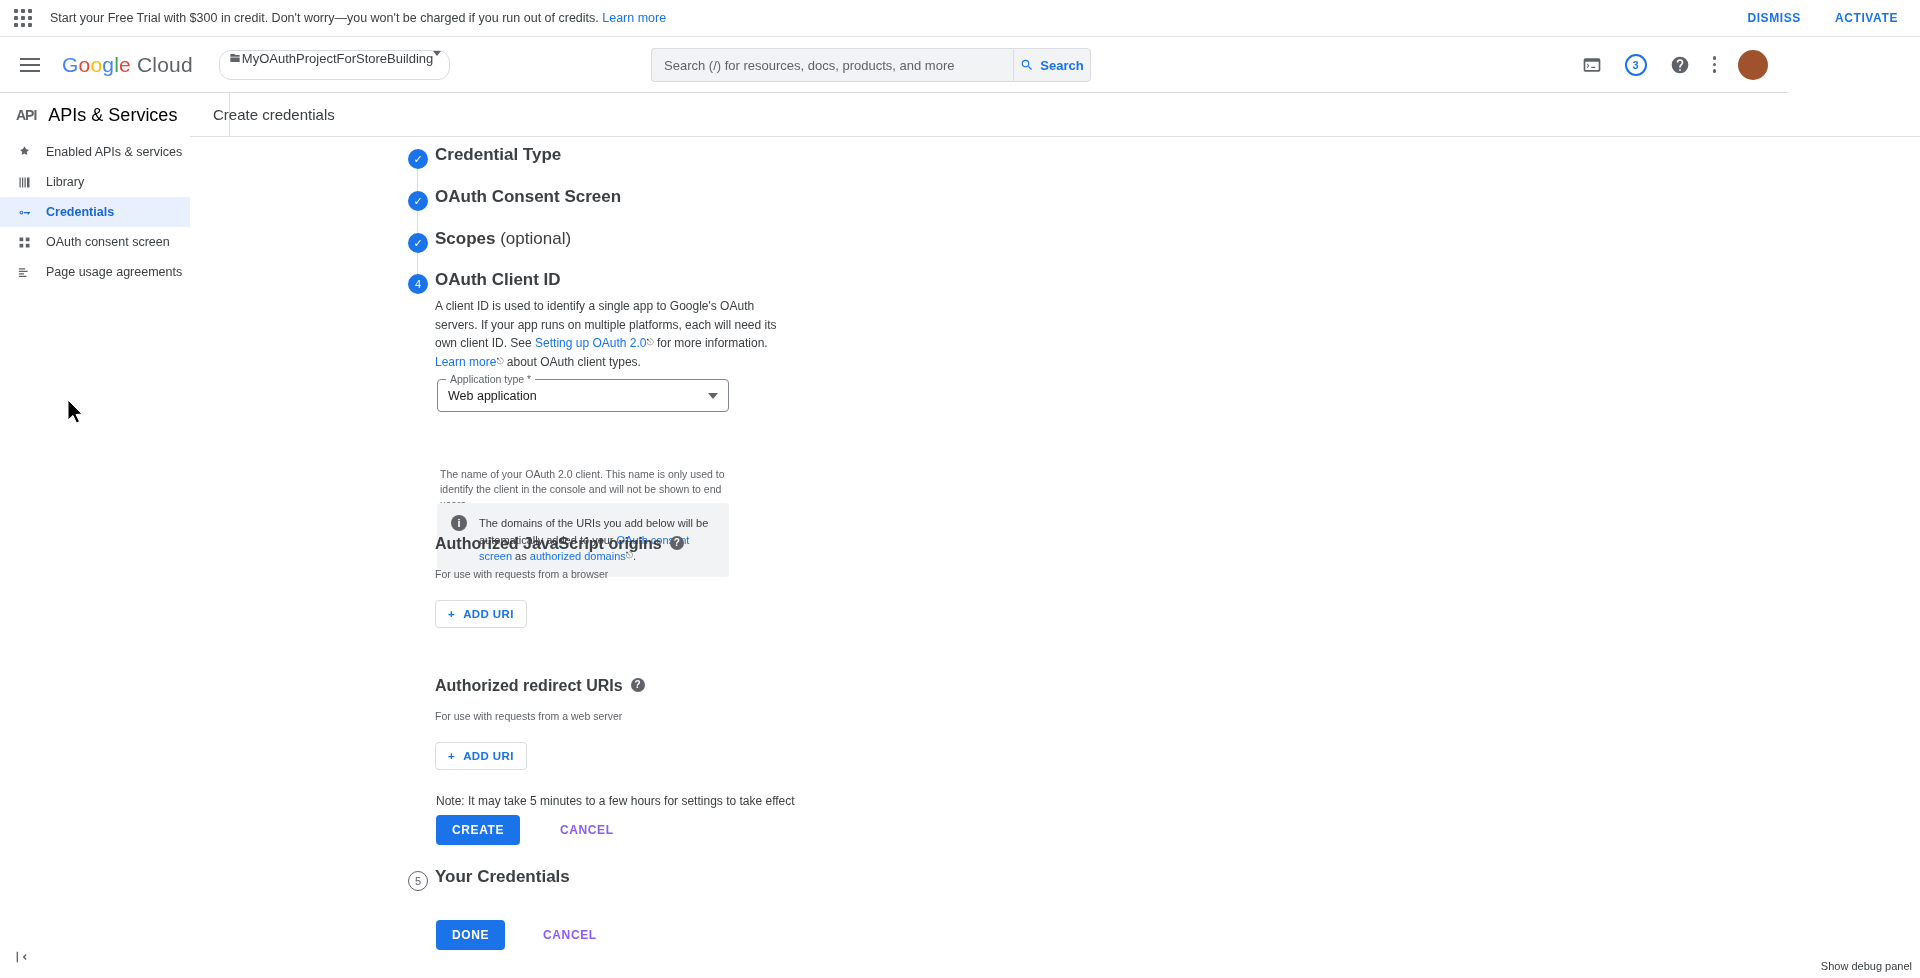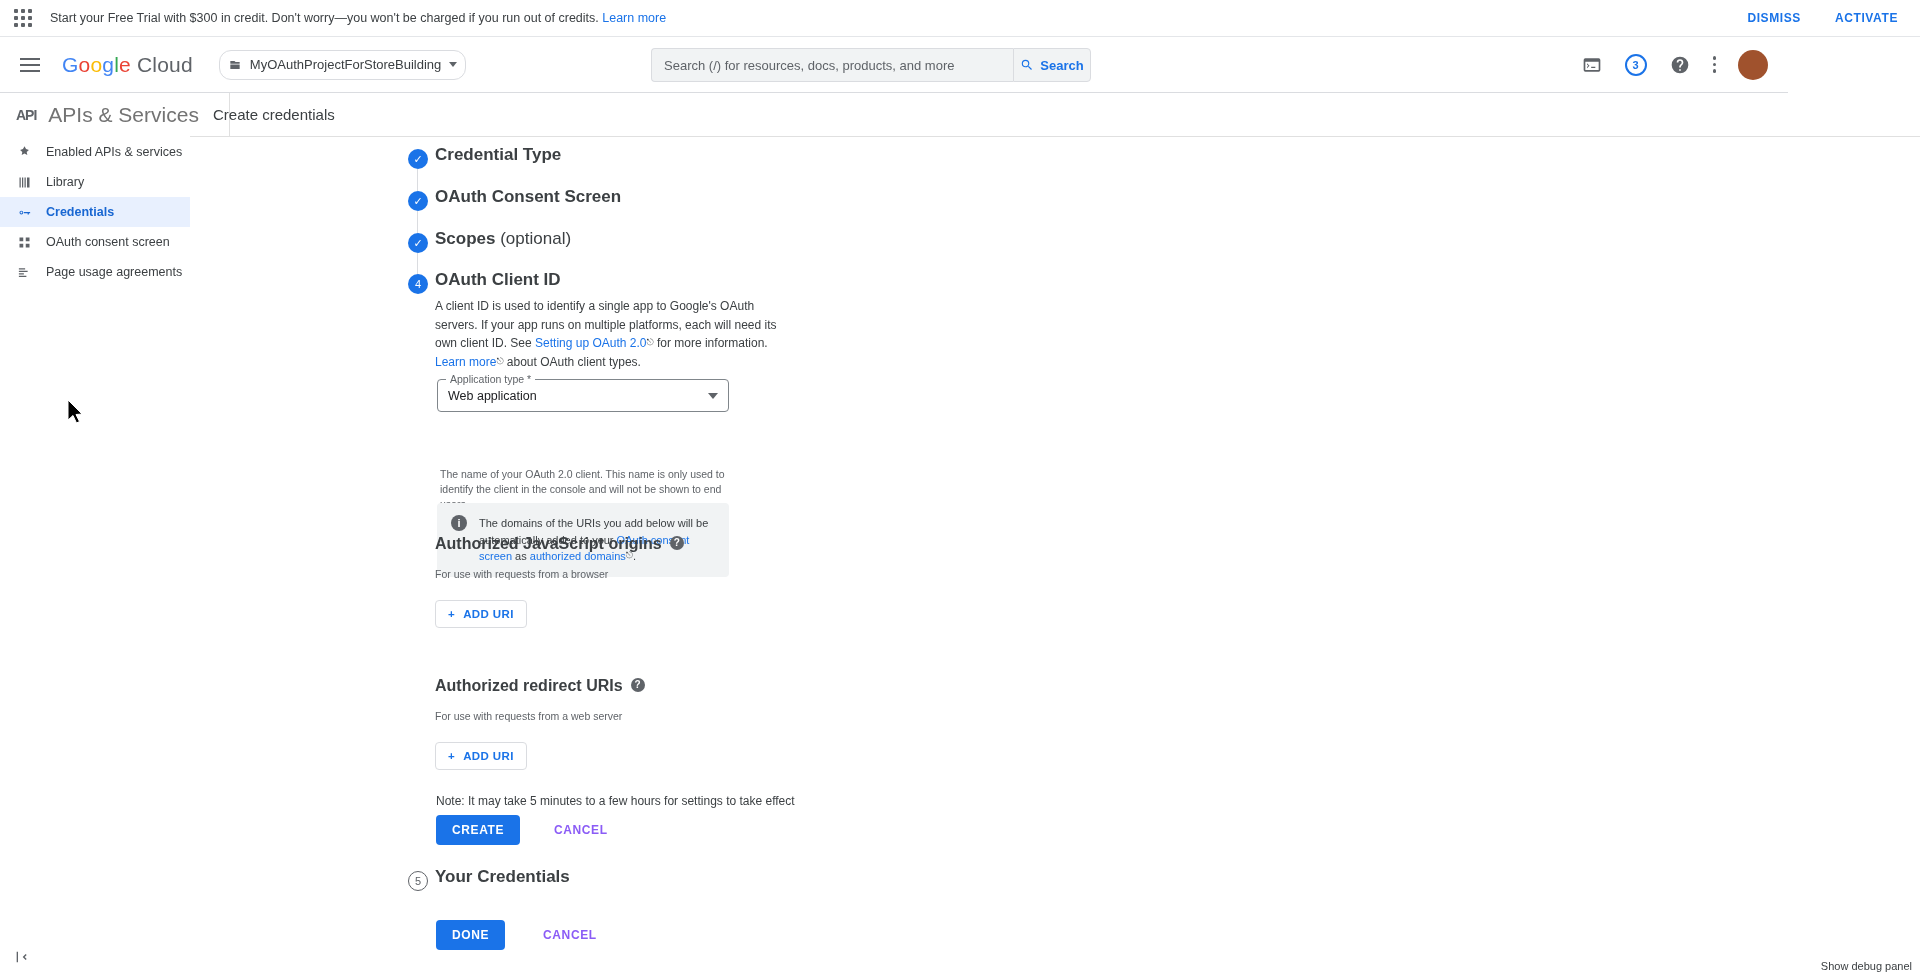--- a/index.html
+++ b/index.html
@@ -45,21 +45,21 @@
   .hamburger i:nth-child(2) { top: 6px; }
   .hamburger i:nth-child(3) { top: 12px; }
   .gc-logo { font-size: 21px; color: #5f6368; letter-spacing: .2px; white-space: nowrap; }
   .gc-logo .b { color:#4285f4 } .gc-logo .r { color:#ea4335 } .gc-logo .y { color:#fbbc05 }
   .gc-logo .g { color:#34a853 }
   .gc-logo .cloud { color:#5f6368; margin-left: 6px; }
 
   .project-chip {
     margin-left: 26px; height: 30px; min-width: 205px;
     border: 1px solid #dadce0; border-radius: 12px;
-    display: flex; align-items: center; gap: 8px; padding: 0 8px;
+    display: flex; align-items: flex-start; padding: 0 8px;
     font-size: 13px; color: #3c4043; cursor: pointer; background: #fff;
   }
   .chip-icon { width: 14px; height: 14px; flex: none; }
   .chip-caret {
     margin-left: auto; width: 0; height: 0;
     border-left: 4px solid transparent; border-right: 4px solid transparent;
     border-top: 5px solid #5f6368;
   }
 
   .search-wrap {
@@ -96,21 +96,21 @@
   }
 
   
   .sidebar {
     position: absolute; top: 93px; left: 0; width: 230px; height: 885px;
     background: #fff; border-right: 1px solid #e0e0e0;
   }
   .sidebar-header {
     display: flex; align-items: center; gap: 12px; height: 44px; padding: 0 16px;
   }
-  .sidebar-title { font-size: 21px; color: #737373; }
+  .sidebar-title { font-size: 18px; color: #000000; }
   .api-glyph { font-size: 14px; color: #5f6368; font-weight: bold; letter-spacing: -1px;}
   .nav-item {
     display: flex; align-items: center; gap: 14px; height: 30px;
     padding: 0 16px; font-size: 12.5px; color: #3c4043; cursor: pointer;
     border-radius: 0 15px 15px 0; margin-right: 8px;
   }
   .nav-item.active { background: #e8f0fe; color: #1967d2; font-weight: bold; }
   .nav-item .ni { width: 16px; height: 16px; flex: none; display:flex; align-items:center; justify-content:center;}
   .sidebar-collapse {
     position: absolute; bottom: 10px; left: 14px; color: #5f6368; cursor: pointer;
@@ -406,21 +406,21 @@
     </div>
     <div class="helper" style="margin-top:14px;">For use with requests from a web server</div>
     <button class="add-uri-btn" style="margin-top:18px;">
       <span>+</span>
       <span>ADD URI</span>
     </button>
   </div>
 
   <div class="body-text" style="position:absolute; left:246px; top:655px;">Note: It may take 5 minutes to a few hours for settings to take effect</div>
 
-  <div style="position:absolute; left:246px; top:678px; display:flex; align-items:center; gap:22px;">
+  <div style="position:absolute; left:246px; top:678px; display:flex; align-items:center; gap:28px;">
     <button class="btn-primary">CREATE</button>
     <button class="btn-text">CANCEL</button>
   </div>
 
   <div style="position:absolute; left:0; top:730px; width:100%;">
     <div class="step-marker inactive" style="top:4px;">5</div>
     <div class="step-title" style="margin-left:245px;">Your Credentials</div>
   </div>
 
   <div style="position:absolute; left:246px; top:783px; display:flex; align-items:center; gap:26px;">

